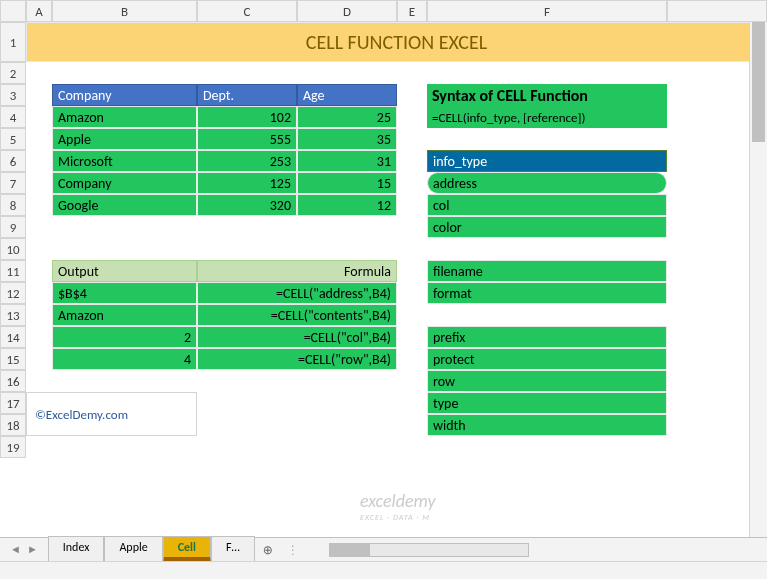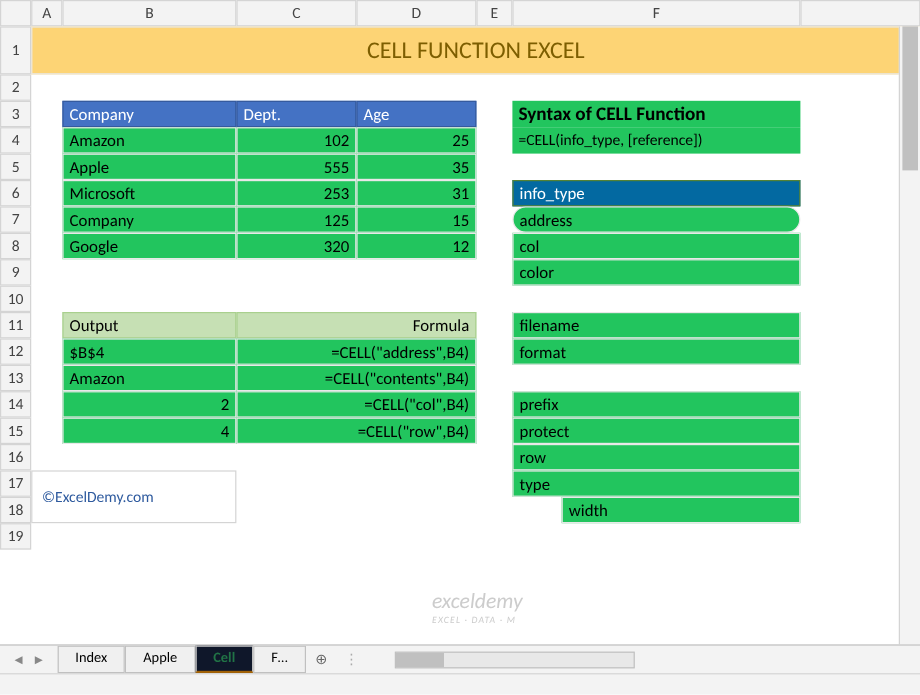--- a/index.html
+++ b/index.html
@@ -10,21 +10,21 @@
 .r { justify-content: flex-end; }
 .title { grid-column: 2 / 9; grid-row: 2; background: #fdd475; color: #7d5e00; display: flex; align-items: center; justify-content: center; font-size: 20px; border: 1px solid #e8e8e8; }
 .blue-h { background: #4472c4; color: #fff; border: 1px solid #355a9e; }
 .green-h { background: #0369a1; color: #fff; border: 1px solid #548235; }
 .green-lt { background: #c6e0b4; border: 1px solid #a9d08e; }
 .credit { grid-column: 2 / 4; grid-row: 18 / 20; background: #fff; border: 1px solid #d4d4d4; display: flex; align-items: center; padding: 4px 8px; color: #2e5a9e; font-size: 13px; }
 .tabs { position: absolute; bottom: 18px; left: 0; right: 0; height: 24px; display: flex; align-items: center; border-top: 1px solid #c0c0c0; background: #f3f3f3; font-size: 12px; }
 .tab-nav { display: flex; gap: 6px; padding: 0 10px; }
 .tab-nav span { color: #888; font-size: 11px; }
 .tab { padding: 3px 14px; border: 1px solid #c0c0c0; background: #f0f0f0; }
-.tab.active { background: #0f172a; color: #217346; font-weight: bold; border-bottom: 2px solid #a16207; }
+.tab.active { background: #eab308; color: #217346; font-weight: bold; border-bottom: 7px solid #a16207; }
 .add-sheet { padding: 0 8px; color: #666; display: flex; align-items: center; }
 .hscroll { margin-left: 30px; width: 200px; height: 14px; background: #e8e8e8; border: 1px solid #c0c0c0; position: relative; }
 .hscroll-thumb { position: absolute; left: 0; top: 0; bottom: 0; width: 40px; background: #c0c0c0; }
 .vscroll { position: absolute; right: 0; top: 22px; bottom: 42px; width: 18px; background: #f3f3f3; border-left: 1px solid #d4d4d4; }
 .vscroll-thumb { position: absolute; top: 0; left: 2px; right: 2px; height: 120px; background: #c0c0c0; }
 .status { position: absolute; bottom: 0; left: 0; right: 0; height: 18px; background: #f3f3f3; border-top: 1px solid #d4d4d4; }
 .watermark { position: absolute; top: 490px; left: 360px; font-size: 18px; color: #ccc; font-style: italic; pointer-events: none; }
 .watermark small { display: block; font-size: 8px; letter-spacing: 1px; }
 </style>
 </head>
@@ -82,21 +82,21 @@
     <div class="cell green-h" style="grid-area: 7 / 7;">info_type</div>
     <div class="cell" style="grid-area: 8 / 7; border-radius: 11px;">address</div>
     <div class="cell" style="grid-area: 9 / 7;">col</div>
     <div class="cell" style="grid-area: 10 / 7;">color</div>
     <div class="cell" style="grid-area: 12 / 7;">filename</div>
     <div class="cell" style="grid-area: 13 / 7;">format</div>
     <div class="cell" style="grid-area: 15 / 7;">prefix</div>
     <div class="cell" style="grid-area: 16 / 7;">protect</div>
     <div class="cell" style="grid-area: 17 / 7;">row</div>
     <div class="cell" style="grid-area: 18 / 7;">type</div>
-    <div class="cell" style="grid-area: 19 / 7; margin-left: 41px;">width</div>
+    <div class="cell" style="grid-area: 19 / 7;">width</div>
     <div class="cell green-lt" style="grid-area: 12 / 3;">Output</div>
     <div class="cell green-lt r" style="grid-area: 12 / 4 / auto / 6;">Formula</div>
     <div class="cell" style="grid-area: 13 / 3;">$B$4</div>
     <div class="cell r" style="grid-area: 13 / 4 / auto / 6;">=CELL("address",B4)</div>
     <div class="cell" style="grid-area: 14 / 3;">Amazon</div>
     <div class="cell r" style="grid-area: 14 / 4 / auto / 6;">=CELL("contents",B4)</div>
     <div class="cell r" style="grid-area: 15 / 3;">2</div>
     <div class="cell r" style="grid-area: 15 / 4 / auto / 6;">=CELL("col",B4)</div>
     <div class="cell r" style="grid-area: 16 / 3;">4</div>
     <div class="cell r" style="grid-area: 16 / 4 / auto / 6;">=CELL("row",B4)</div>

